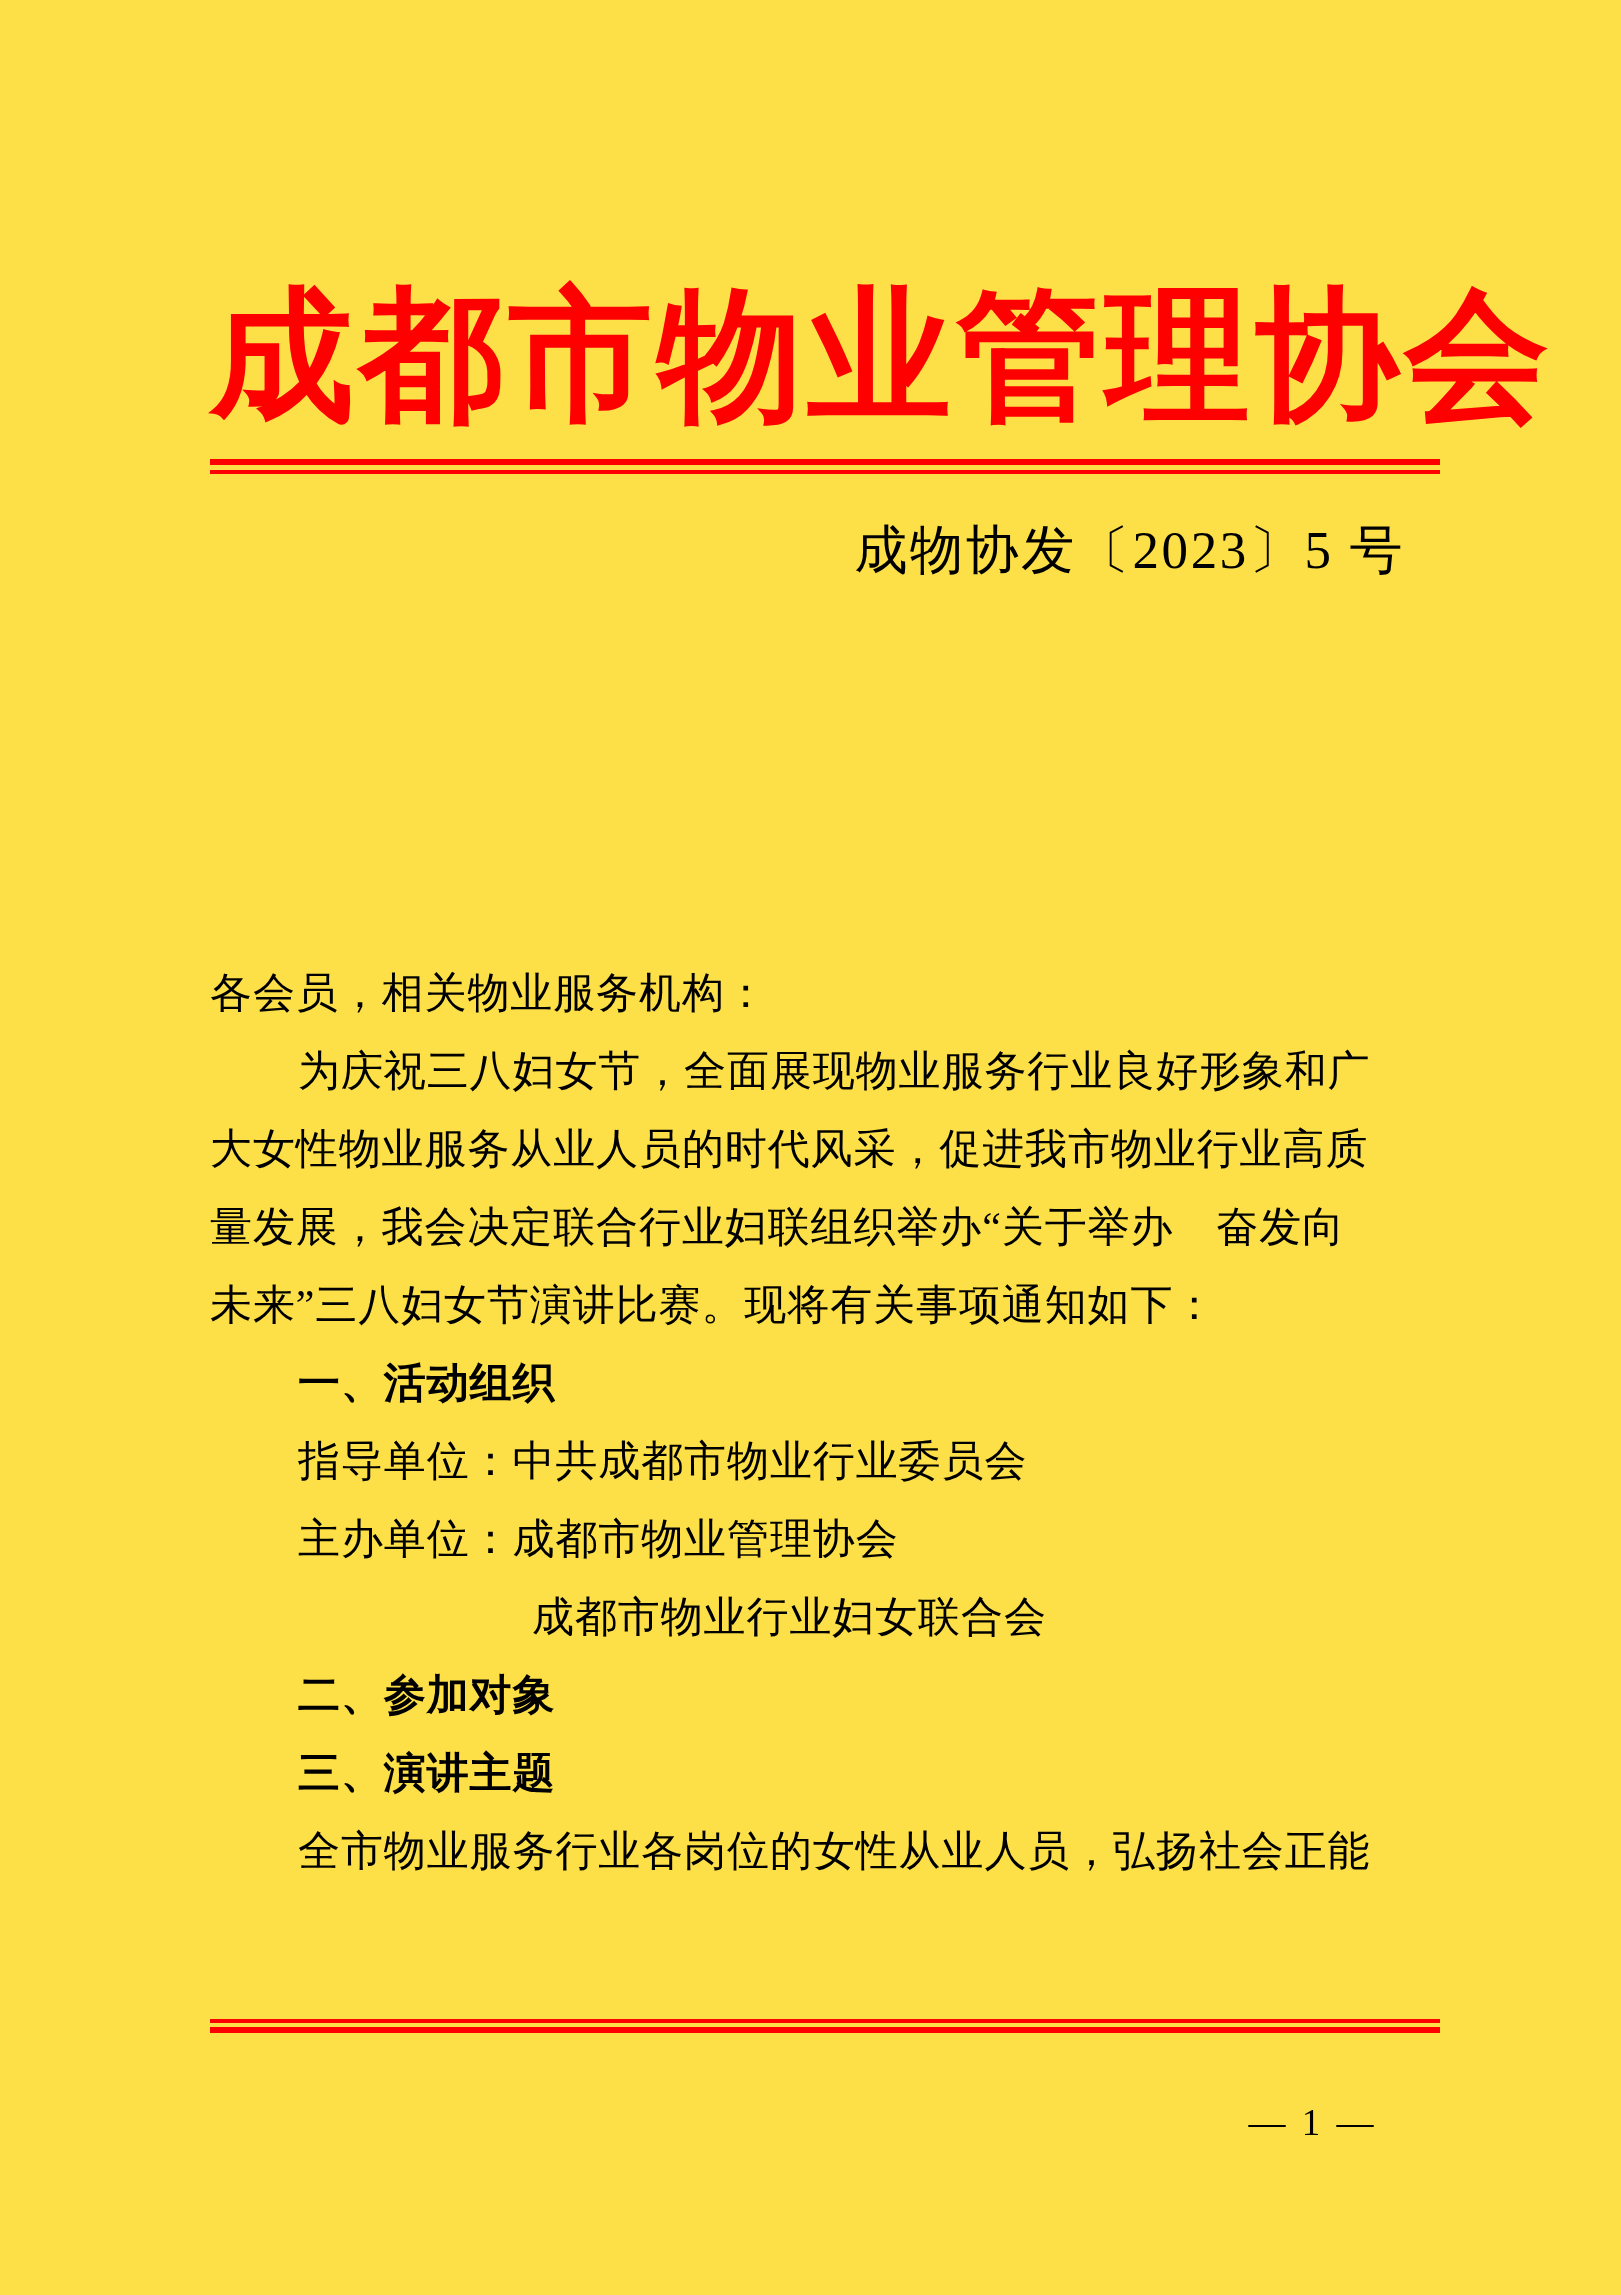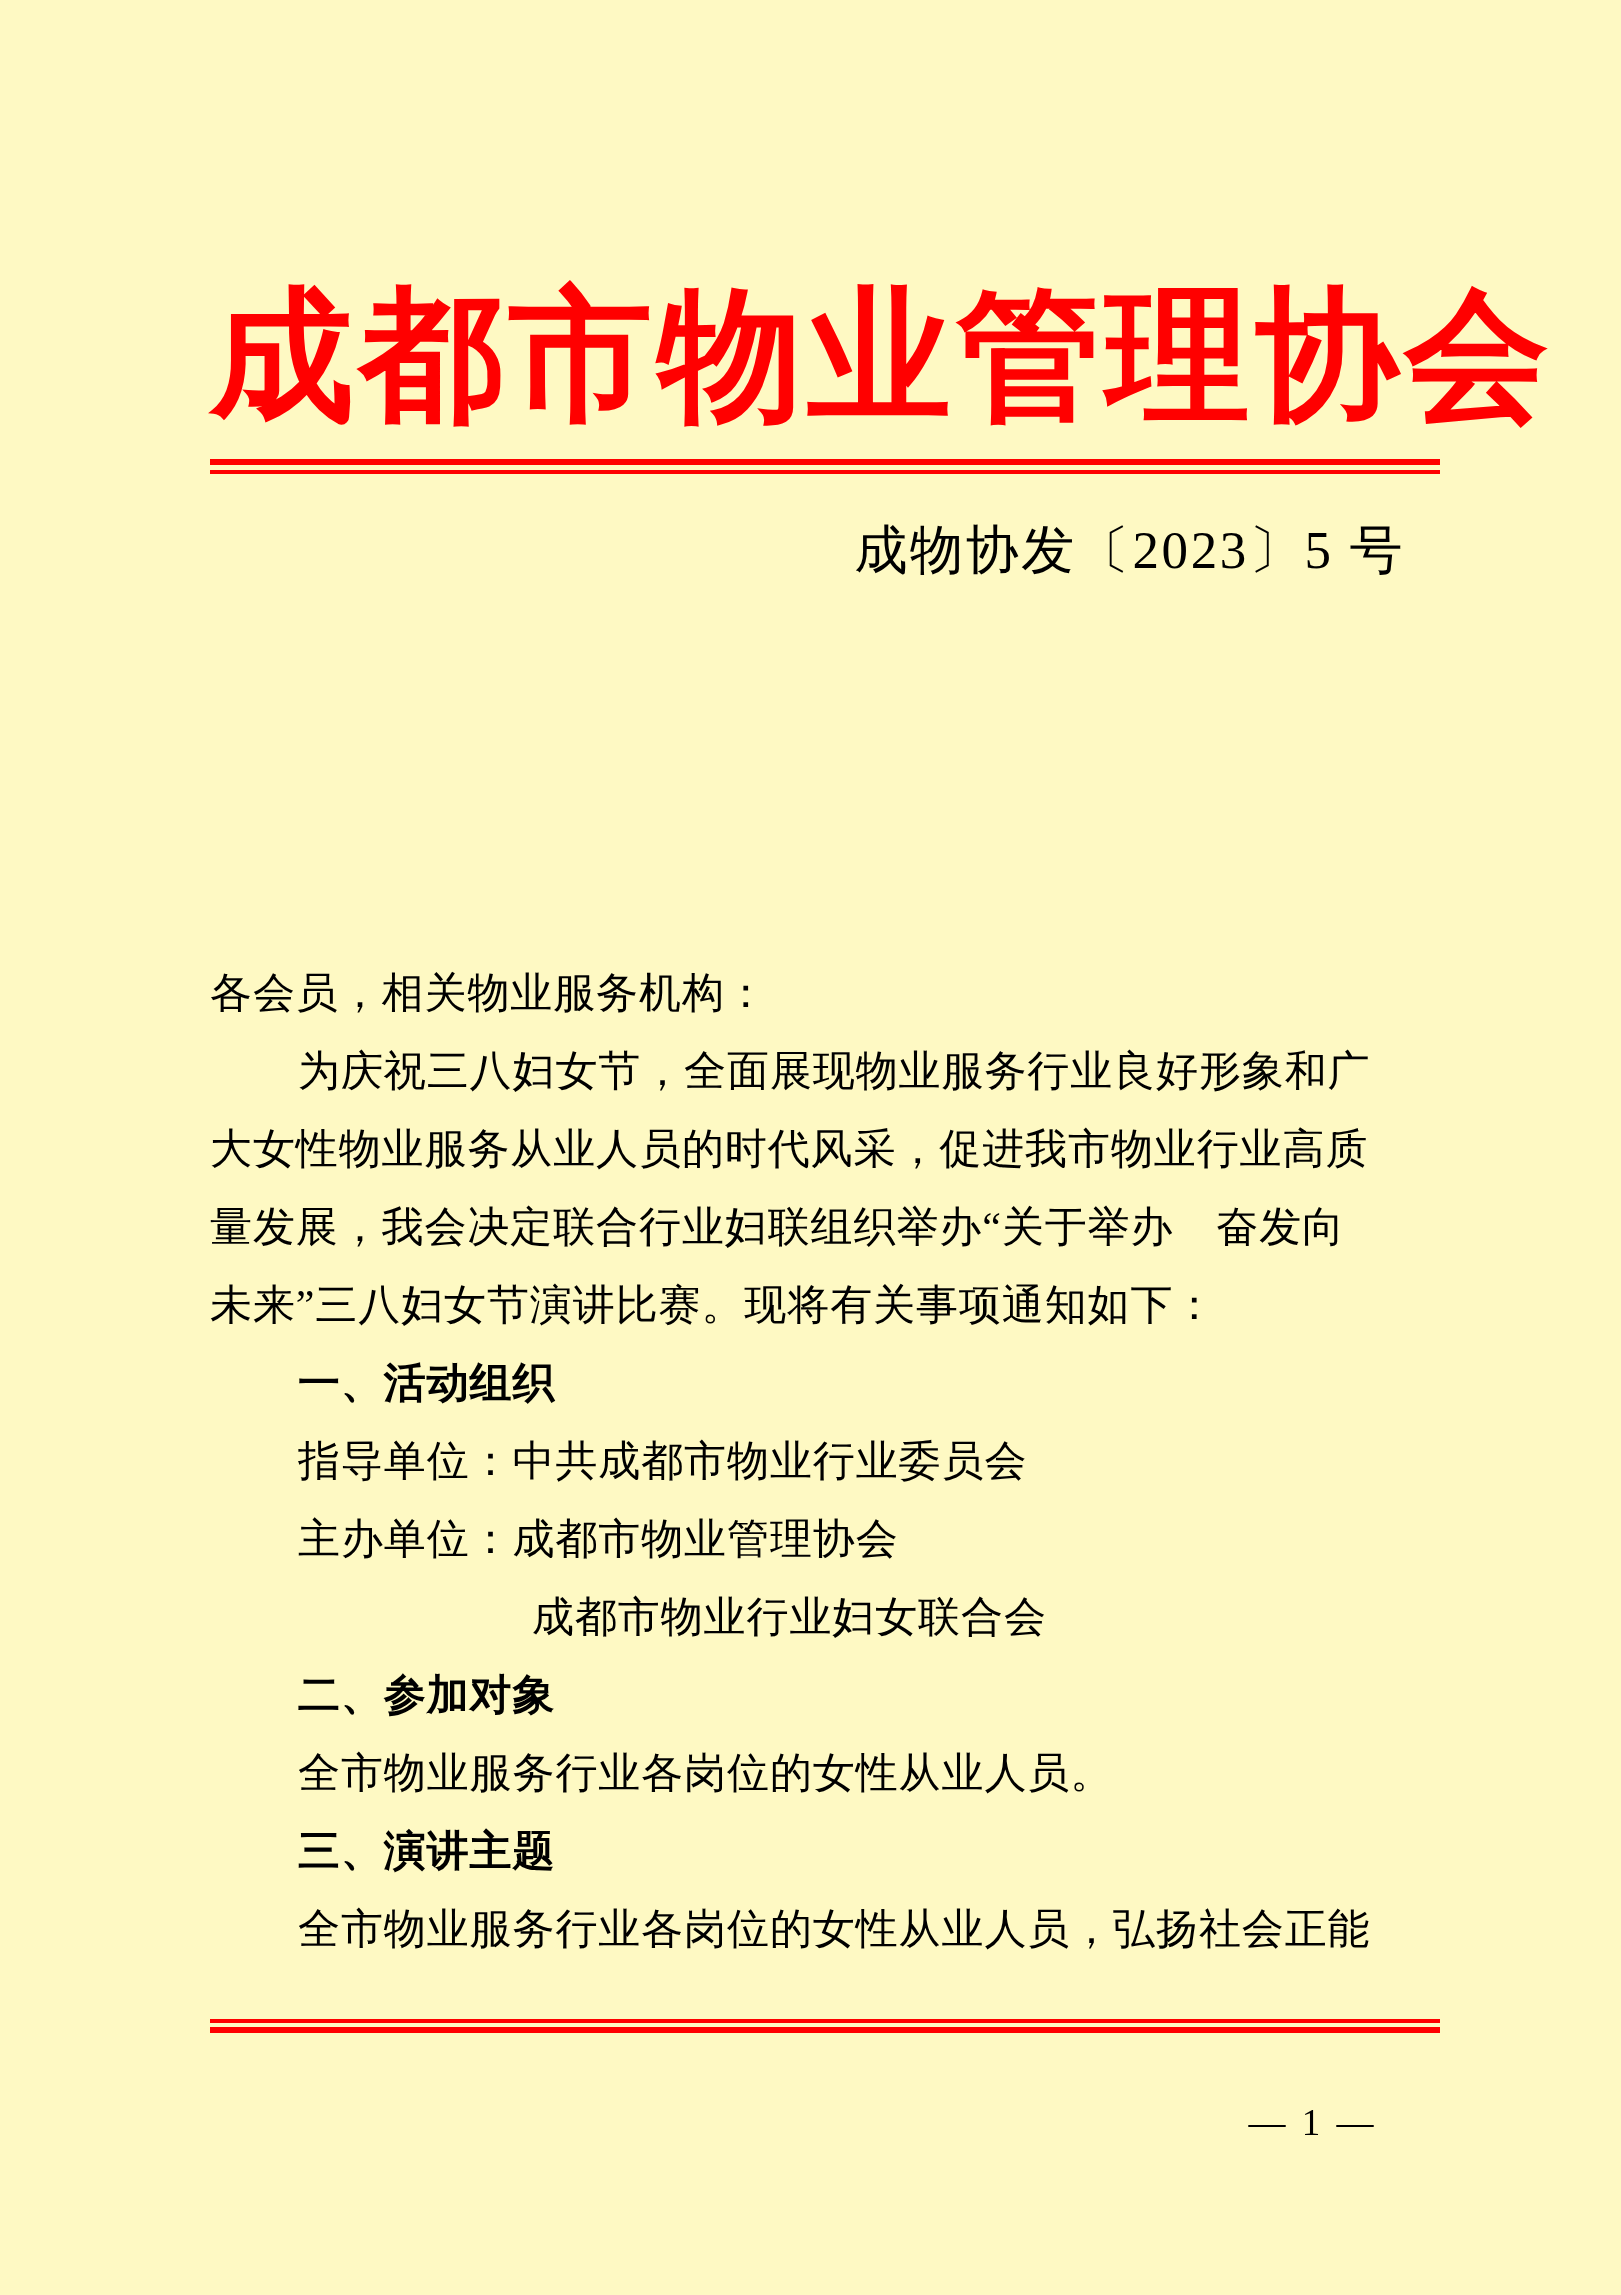--- a/index.html
+++ b/index.html
@@ -4,21 +4,21 @@
 <style>
   html, body {
     margin: 0;
     padding: 0;
     background: #ffffff;
   }
   .page {
     position: relative;
     width: 1622px;
     height: 2295px;
-    background: #fef9c3;
+    background: #fde047;
     overflow: hidden;
     font-family: "Liberation Serif", "DejaVu Serif", serif;
     color: #000000;
   }
   .content-col {
     position: absolute;
     left: 210px;
     width: 1230px;
   }
   
@@ -115,21 +115,20 @@
       <div class="line body" style="padding-left: 0px;">各会员，相关物业服务机构：</div>
       <div class="line body" style="padding-left: 88px;">为庆祝三八妇女节，全面展现物业服务行业良好形象和广</div>
       <div class="line body" style="padding-left: 0px;">大女性物业服务从业人员的时代风采，促进我市物业行业高质</div>
       <div class="line body" style="padding-left: 0px;">量发展，我会决定联合行业妇联组织举办“关于举办　奋发向</div>
       <div class="line body" style="padding-left: 0px;">未来”三八妇女节演讲比赛。现将有关事项通知如下：</div>
       <div class="line heading" style="padding-left: 88px;">一、活动组织</div>
       <div class="line body" style="padding-left: 88px;">指导单位：中共成都市物业行业委员会</div>
       <div class="line body" style="padding-left: 88px;">主办单位：成都市物业管理协会</div>
       <div class="line body" style="padding-left: 322px;">成都市物业行业妇女联合会</div>
       <div class="line heading" style="padding-left: 88px;">二、参加对象</div>
-      <div class="line body" style="padding-left: 88px;">全市物业服务行业各岗位的女性从业人员。</div>
       <div class="line heading" style="padding-left: 88px;">三、演讲主题</div>
       <div class="line body" style="padding-left: 88px;">全市物业服务行业各岗位的女性从业人员，弘扬社会正能</div>
     </div>
 
   <div class="rule rule-bottom-thin"></div>
   <div class="rule rule-bottom-thick"></div>
 
   <div class="content-col page-number">— 1 —</div>
 
 </div>

